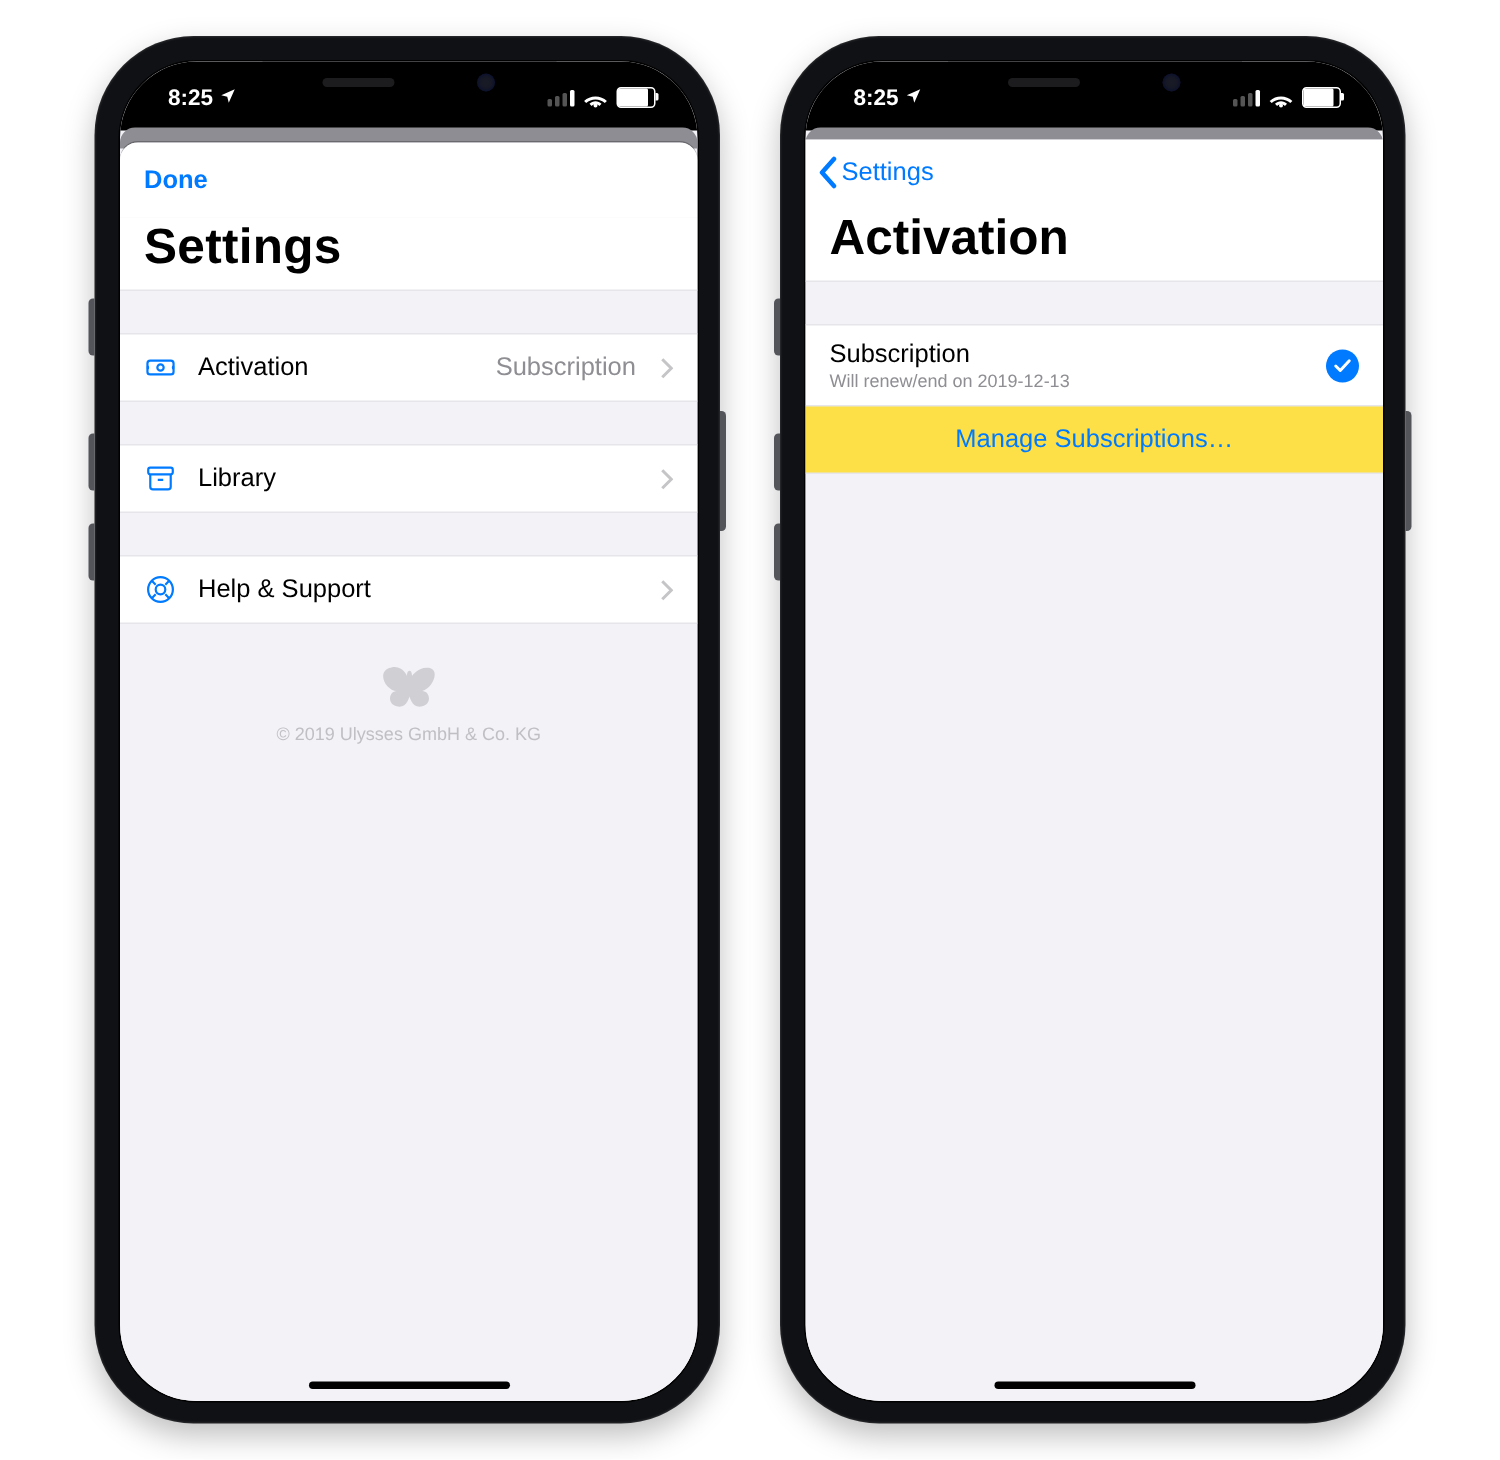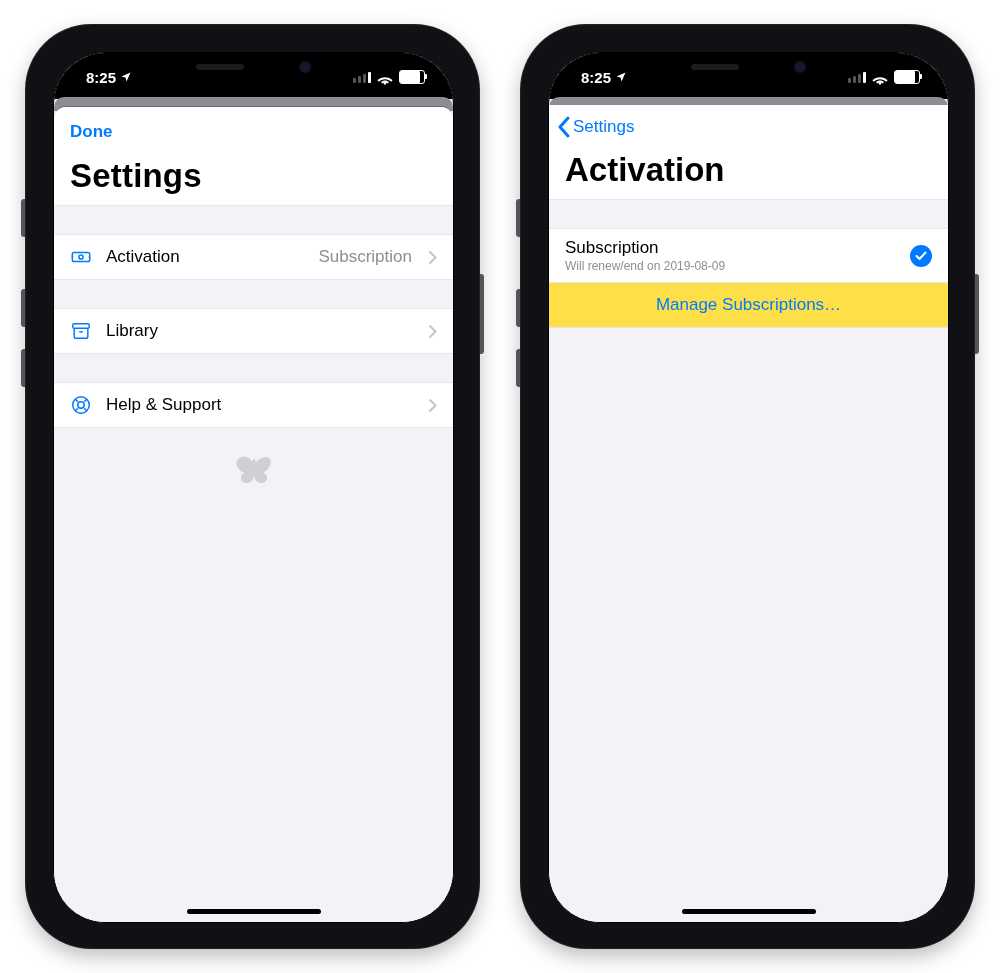--- a/index.html
+++ b/index.html
@@ -13,24 +13,24 @@
   html,body{margin:0;padding:0;background:#fff;}
   body{
     width:1000px;height:973px;
     font-family:-apple-system,BlinkMacSystemFont,"Helvetica Neue",Arial,sans-serif;
     display:flex;align-items:center;justify-content:center;gap:40px;
     -webkit-font-smoothing:antialiased;
   }
 
   
   .device{
-    width:455px;height:925px;
+    width:417px;height:925px;
     border-radius:66px;
     background:#101114;
-    padding:28px;
+    padding:16px;
     box-sizing:border-box;
     position:relative;
     box-shadow:0 8px 20px rgba(0,0,0,.25), inset 0 0 2px rgba(255,255,255,.25);
   }
   .device::before{ 
     content:"";position:absolute;left:-4px;top:175px;width:4px;height:38px;
     background:#53555a;border-radius:3px 0 0 3px;
     box-shadow:0 90px 0 #53555a,0 150px 0 #53555a;
   }
   .device::after{ 
@@ -263,20 +263,21 @@
           </span>
         </div>
       </div>
 
       <div class="footer">
         <span>
           <svg width="42" height="34" viewBox="0 0 48 40" fill="#d0d0d4">
               <path d="M24 6c2 0 2 4 2 4s6-8 14-6 2 16-6 18c6 0 8 10 0 12s-10-8-10-8 0 10-0 10h0s0-10 0-10-2 10-10 8-6-12 0-12C6 22-2 8 8 4s14 6 14 6 0-4 2-4z"></path>
             </svg>
         </span>
+        <div class="copy">© 2019 Ulysses GmbH &amp; Co. KG</div>
       </div>
     </div>
 
     <div class="home-ind"></div>
   </div>
 </div>
 
 <div class="device phone-right">
   <div class="screen">
     <div class="notch">
@@ -326,21 +327,21 @@
         </div>
         <h1>Activation</h1>
         <div class="rule"></div>
       </div>
 
       <div style="height:28px"></div>
 
       <div class="sub-row">
         <div class="txt">
           <div class="title">Subscription</div>
-          <div class="sub">Will renew/end on 2019-08-09</div>
+          <div class="sub">Will renew/end on 2019-12-13</div>
         </div>
         <span class="check">
           <svg width="12" height="10" viewBox="0 0 12 10" fill="none" stroke="#fff" stroke-width="2" stroke-linecap="round" stroke-linejoin="round">
               <path d="M1.5 5l3 3 6-6.5"></path>
             </svg>
         </span>
       </div>
       <div class="link-row">
         <span>Manage Subscriptions…</span>
       </div>

